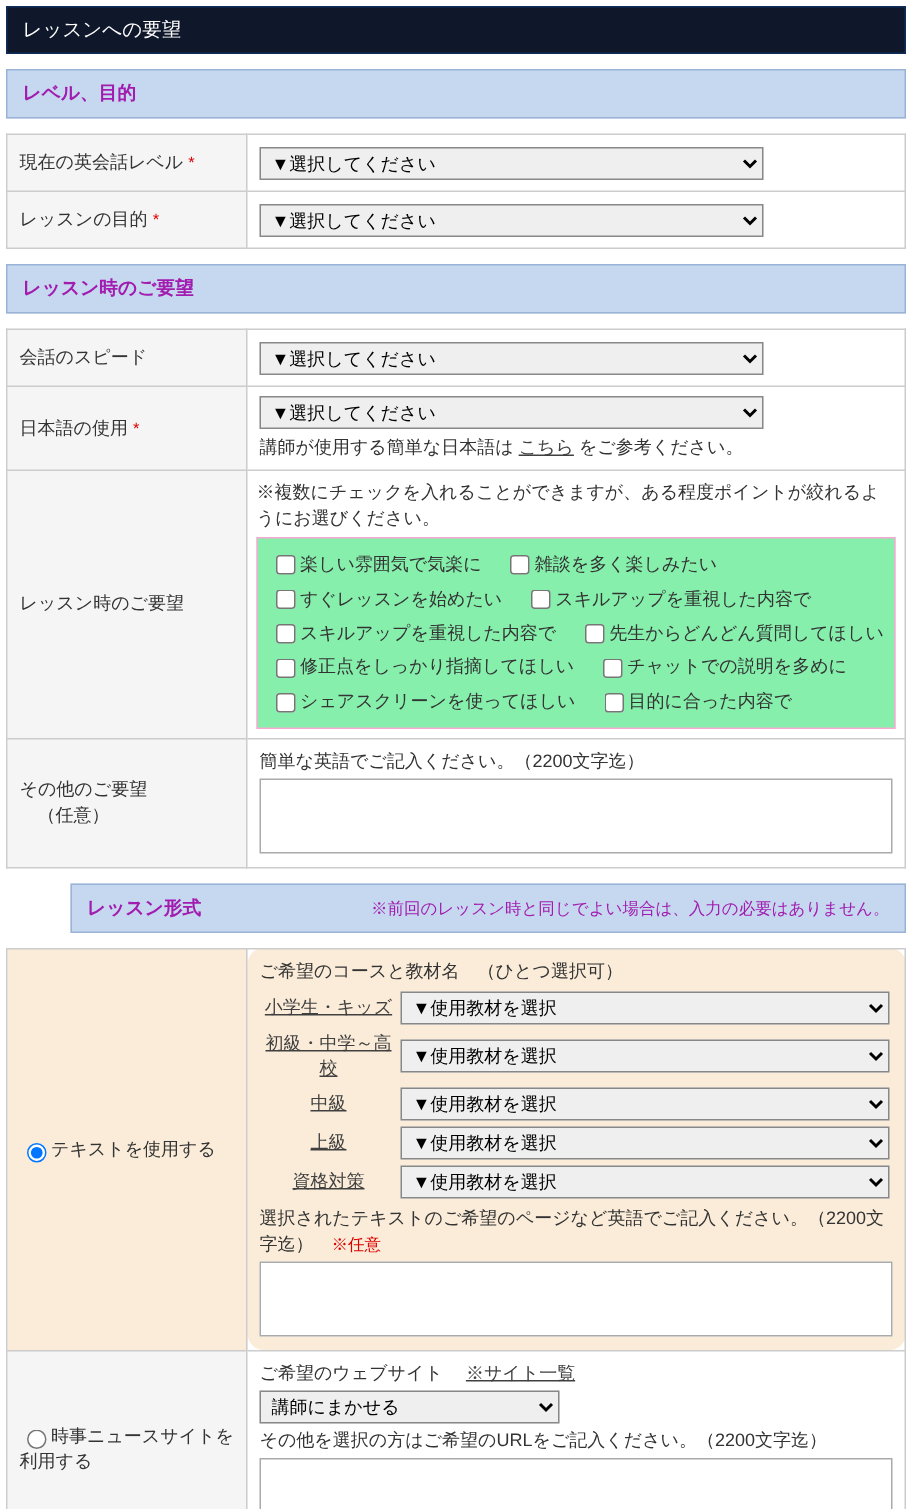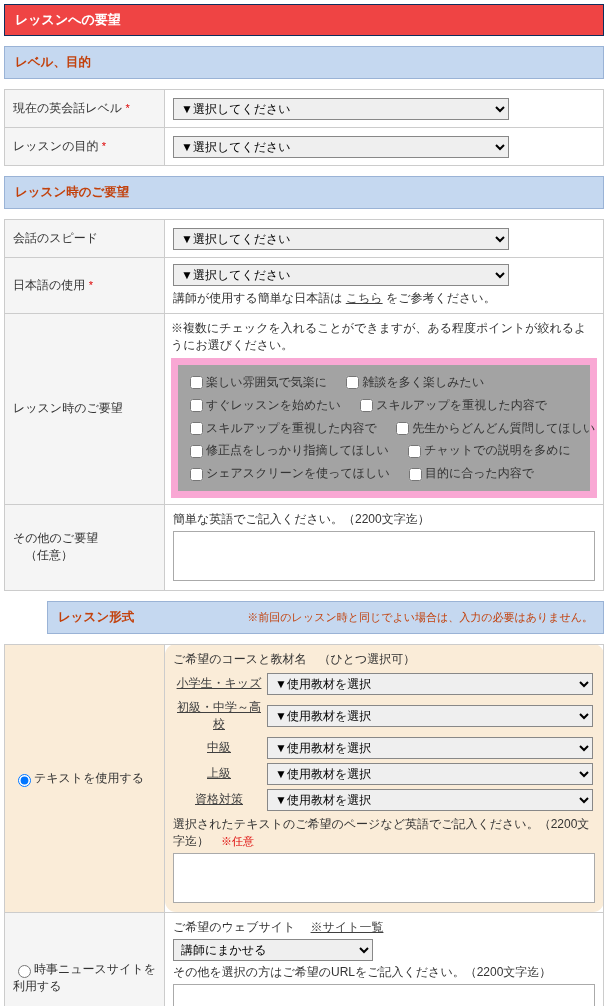--- a/index.html
+++ b/index.html
@@ -6,30 +6,30 @@
   body {
     margin: 0;
     font-family: "MS PGothic", "Hiragino Kaku Gothic Pro", Meiryo, sans-serif;
     font-size: 12px;
     background: #fff;
     color: #333;
     width: 608px;
     padding: 4px 4px 20px 4px;
   }
   .hdr-dark {
-    background: #ef4444;
+    background: #0f172a;
     color: #fff;
-    font-weight: bold;
+    font-weight: normal;
     padding: 6px 10px;
     font-size: 13px;
     border: 1px solid #0f2e5c;
   }
   .hdr-blue {
     background: #c5d8f0;
-    color: #c2410c;
+    color: #a21caf;
     font-weight: bold;
     padding: 7px 10px;
     border: 1px solid #9ab3d6;
     font-size: 12.5px;
   }
   .hdr-flex { display: flex; justify-content: space-between; align-items: center; margin-left: 43px; }
   .hdr-note { font-weight: normal; font-size: 11px; }
   table { width: 100%; border-collapse: collapse; table-layout: fixed; }
   th, td { border: 1px solid #ccc; vertical-align: middle; text-align: left; font-weight: normal; }
   th { background: #f5f5f5; padding: 10px 8px; width: 160px; font-size: 12px; }
@@ -48,21 +48,21 @@
   select.med  { width: 200px; }
   textarea {
     width: 100%; resize: none;
     border: 1px solid #aaa;
     font-family: inherit; font-size: 12px;
     padding: 3px;
   }
   .subtable { width: 100%; border-collapse: collapse; }
   .subtable td { border: none; padding: 2px 2px; background: transparent; vertical-align: middle; }
   .subtable td:first-child { width: 92px; text-align: center; }
-  .notebox { border: 7px solid #f9a8d4; background: #a3a3a3; padding: 6px 8px; line-height: 1.9; }
+  .notebox { border: 1px solid #f9a8d4; background: #86efac; padding: 6px 8px; line-height: 1.9; }
   .chk-row { white-space: nowrap; }
   .gap { height: 10px; }
   input[type=radio], input[type=checkbox] { vertical-align: middle; margin-right: 3px; }
 </style>
 </head>
 <body>
 
 <div class="hdr-dark">レッスンへの要望</div>
 <div class="gap"></div>
 

